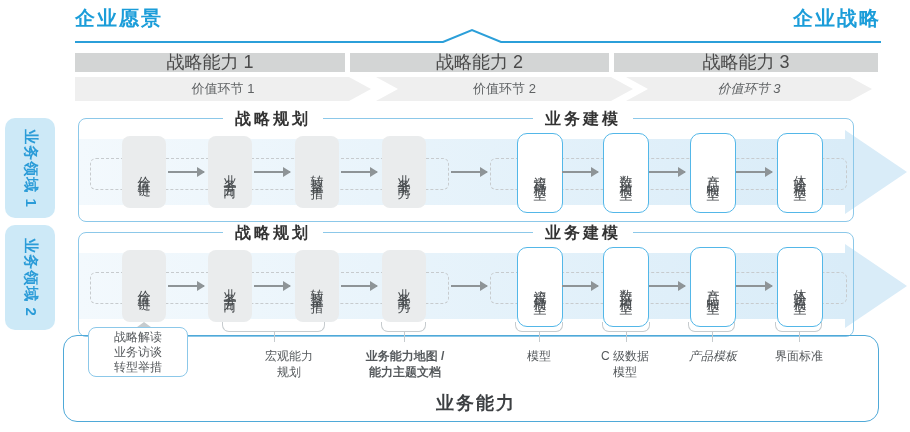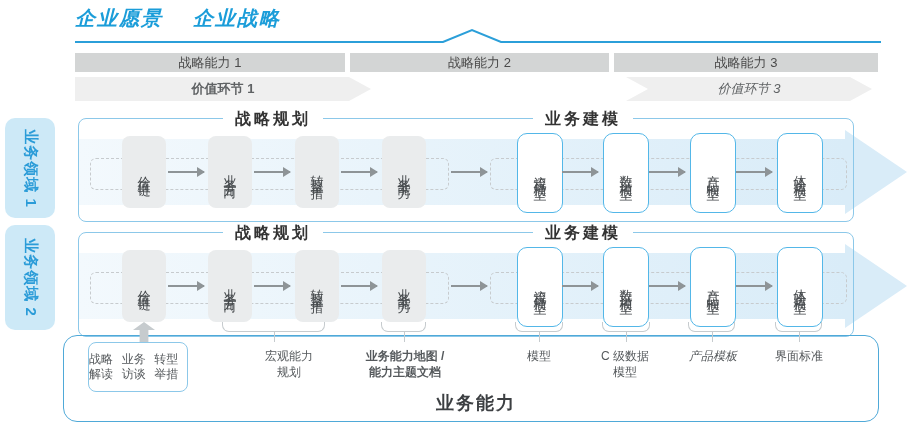--- a/index.html
+++ b/index.html
@@ -1,26 +1,26 @@
 <!DOCTYPE html>
 <html><head>
 <meta charset="utf-8">
 <style>
   html,body{margin:0;padding:0;background:#fff;}
   .stage{position:relative;width:910px;height:432px;background:#fff;overflow:hidden;
          font-family:"Liberation Sans","DejaVu Sans",sans-serif;}
   .abs{position:absolute;}
 
   
-  .vision-row{position:absolute;left:75px;top:5px;width:806px;display:flex;justify-content:flex-start;gap:30px;font-style:italic;}
+  .vision-row{position:absolute;left:75px;top:5px;width:806px;display:flex;justify-content:space-between;gap:30px;}
   .vision-row span{font-size:20px;font-weight:bold;color:#1b9dd9;letter-spacing:2px;white-space:nowrap;}
 
   
   .cap-bar{position:absolute;top:53px;height:19px;background:#d3d5d5;color:#4a4a4a;
-           font-size:13px;line-height:19px;text-align:center;}
+           font-size:18px;line-height:19px;text-align:center;}
   .chev-bar{position:absolute;top:77px;height:24px;background:#efefef;color:#5f6264;
             font-size:13px;line-height:24px;text-align:center;}
   .chev-first{clip-path:polygon(0 0,calc(100% - 22px) 0,100% 50%,calc(100% - 22px) 100%,0 100%);}
   .chev-mid{clip-path:polygon(0 0,calc(100% - 22px) 0,100% 50%,calc(100% - 22px) 100%,0 100%,22px 50%);}
 
   
   .domain-chip{position:absolute;left:5px;width:50px;background:#cde9f7;border-radius:10px;
                display:flex;align-items:center;justify-content:center;}
   .domain-chip span{transform:rotate(90deg);white-space:nowrap;font-size:15px;font-weight:bold;
                     color:#2b9cd8;letter-spacing:1px;}
@@ -48,22 +48,22 @@
 
   
   .farrow{position:absolute;width:36px;height:1.5px;background:#8e9497;}
   .farrow::after{content:"";position:absolute;right:-1px;top:-4.4px;width:0;height:0;
                  border-left:8px solid #8e9497;border-top:5px solid transparent;border-bottom:5px solid transparent;}
 
   
   .toolbox{position:absolute;left:63px;top:335px;width:814px;height:85px;border:1.5px solid #4fa9d8;border-radius:14px;}
   .tool-label{position:absolute;left:476px;top:391px;transform:translateX(-50%);
               font-size:18px;font-weight:bold;color:#3c3f42;letter-spacing:2px;white-space:nowrap;}
-  .practice-box{position:absolute;left:88px;top:342px;width:98px;height:48px;background:#fff;
-                border:1px solid #8cc8e9;border-radius:8px;display:flex;flex-direction:row;
+  .practice-box{position:absolute;left:88px;top:327px;width:98px;height:48px;background:#fff;
+                border:1px solid #8cc8e9;border-radius:8px;display:flex;flex-direction:column;
                 align-items:center;justify-content:center;font-size:12px;color:#55595c;line-height:15px;}
   .up-arrow{position:absolute;left:133px;top:322px;width:22px;height:20px;background:#c6cbce;
             clip-path:polygon(50% 0,100% 40%,70% 40%,70% 100%,30% 100%,30% 40%,0 40%);}
   .brk{position:absolute;top:322px;height:9px;border-left:1px solid #c6cbce;border-right:1px solid #c6cbce;
        border-bottom:1px solid #c6cbce;border-radius:0 0 7px 7px;}
   .brk::after{content:"";position:absolute;left:50%;top:100%;height:11px;border-left:1px solid #c6cbce;}
   .note{position:absolute;top:349px;transform:translateX(-50%);width:130px;text-align:center;
         font-size:12px;color:#55595c;line-height:15.5px;}
 </style>
 </head>
@@ -79,22 +79,24 @@
     <polyline points="0,15 368,15 397,3 426,15 806,15" fill="none" stroke="#2b9fd9" stroke-width="2"></polyline>
   </svg>
 
   <div class="cap-bar" style="left:75px;width:270px;">
     <span>战略能力 1</span></div>
   <div class="cap-bar" style="left:350px;width:259px;">
     <span>战略能力 2</span></div>
   <div class="cap-bar" style="left:614px;width:264px;">
     <span>战略能力 3</span></div>
 
-  <div class="chev-bar chev-first" style="left:75px;width:296px;font-weight:bold;">
+  <div class="chev-bar chev-first" style="left:75px;width:296px;">
     <span>价值环节 1</span></div>
+  <div class="chev-bar chev-mid" style="left:376px;width:257px;">
+    <span>价值环节 2</span></div>
   <div class="chev-bar chev-mid" style="left:626px;width:246px;font-style:italic;">
     <span>价值环节 3</span></div>
 
   <div class="band" style="top:139px;"></div>
   <div class="band-tri" style="top:130px;"></div>
   <div class="band" style="top:253px;"></div>
   <div class="band-tri" style="top:244px;"></div>
 
   <div class="panel" style="top:118px;height:102px;"></div>
   <div class="panel" style="top:232px;height:103px;"></div>

